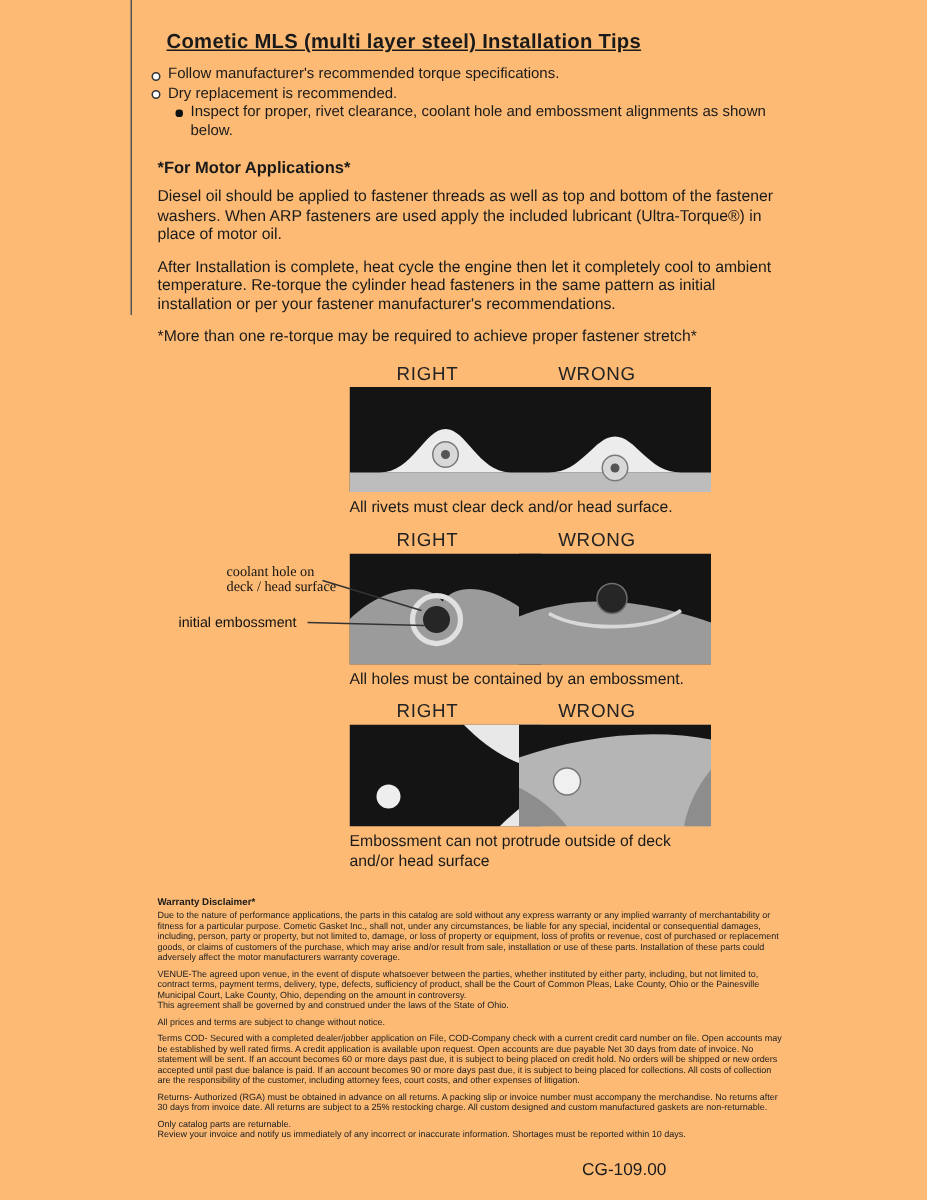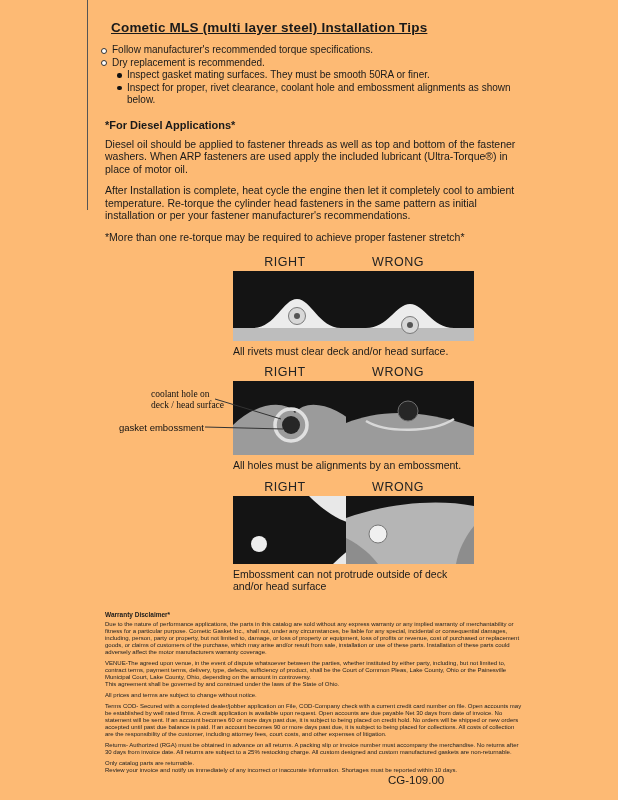--- a/index.html
+++ b/index.html
@@ -56,25 +56,24 @@
 <div class="page">
   <div class="scan-line"></div>
 
   <div class="content">
 
     <h1 class="doc-title">Cometic MLS (multi layer steel) Installation Tips</h1>
 
     <div class="tips">
       <div class="tip">Follow manufacturer's recommended torque specifications.</div>
       <div class="tip">Dry replacement is recommended.</div>
-      <div class="subtip">Inspect gasket mating surfaces.  They must be smooth 50RA or finer.</div>
       <div class="subtip">Inspect for proper, rivet clearance, coolant hole and embossment alignments as shown below.</div>
     </div>
 
-    <div class="diesel-heading">*For Diesel Applications*</div>
+    <div class="diesel-heading">*For Motor Applications*</div>
     <p class="para">Diesel oil should be applied to fastener threads as well as top and bottom of the fastener washers. When ARP fasteners are used apply the included lubricant (Ultra-Torque®) in place of motor oil.</p>
     <p class="para">After Installation is complete, heat cycle the engine then let it completely cool to ambient temperature. Re-torque the cylinder head fasteners in the same pattern as initial installation or per your fastener manufacturer's recommendations.</p>
     <div class="note">*More than one re-torque may be required to achieve proper fastener stretch*</div>
 
     <div class="figure">
       <div class="fig-grid">
         <div class="fig-col">
           <div class="fig-label">RIGHT</div>
           <svg class="fig-img" viewBox="0 0 128 70" width="128" height="70">
             <rect width="128" height="70" fill="#141414"></rect>
@@ -94,21 +93,21 @@
             <circle cx="64" cy="54" r="3" fill="#555"></circle>
           </svg>
         </div>
       </div>
       <div class="fig-caption">All rivets must clear deck and/or head surface.</div>
     </div>
 
     <div class="figure">
       <div class="callout" id="callout-coolant">coolant hole on
 deck / head surface</div>
-      <div class="callout" id="callout-emboss">gasket embossment</div>
+      <div class="callout" id="callout-emboss">initial embossment</div>
       <svg class="leader-svg" width="420" height="96" viewBox="0 0 420 96">
         <line x1="120" y1="34" x2="186" y2="54" stroke="#333" stroke-width="1"></line>
         <line x1="110" y1="62" x2="188" y2="64" stroke="#333" stroke-width="1"></line>
       </svg>
       <div class="fig-grid">
         <div class="fig-col">
           <div class="fig-label">RIGHT</div>
           <svg class="fig-img" viewBox="0 0 128 74" width="128" height="74">
             <rect width="128" height="74" fill="#141414"></rect>
             <path d="M0,74 L0,44 C22,22 52,18 62,32 C74,16 104,24 128,48 L128,74 Z" fill="#9b9b9b"></path>
@@ -119,21 +118,21 @@
         <div class="fig-col">
           <div class="fig-label">WRONG</div>
           <svg class="fig-img" viewBox="0 0 128 74" width="128" height="74">
             <rect width="128" height="74" fill="#141414"></rect>
             <path d="M0,74 L0,42 C30,30 70,26 128,46 L128,74 Z" fill="#9b9b9b"></path>
             <path d="M20,40 C40,52 86,52 108,38" fill="none" stroke="#d8d8d8" stroke-width="2.5"></path>
             <circle cx="62" cy="30" r="10" fill="#262626" stroke="#6e6e6e"></circle>
           </svg>
         </div>
       </div>
-      <div class="fig-caption">All holes must be alignments by an embossment.</div>
+      <div class="fig-caption">All holes must be contained by an embossment.</div>
     </div>
 
     <div class="figure">
       <div class="fig-grid">
         <div class="fig-col">
           <div class="fig-label">RIGHT</div>
           <svg class="fig-img" viewBox="0 0 128 68" width="128" height="68">
             <rect width="128" height="68" fill="#141414"></rect>
             <path d="M76,0 L128,0 L128,30 C106,26 90,14 76,0 Z" fill="#e8e8e8"></path>
             <path d="M100,68 L128,68 L128,44 C118,52 108,60 100,68 Z" fill="#e8e8e8"></path>

